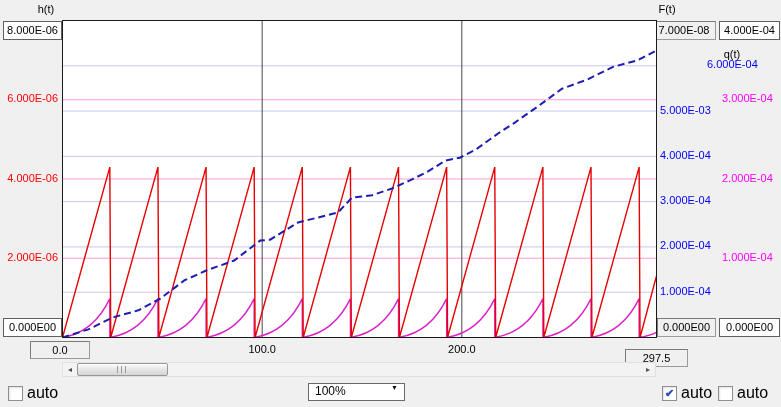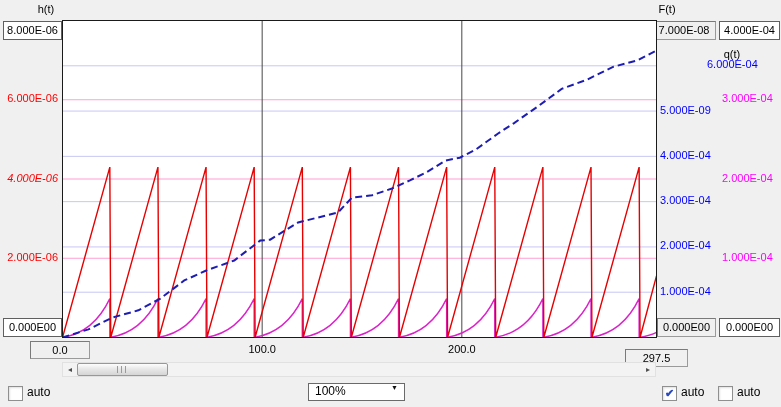--- a/index.html
+++ b/index.html
@@ -18,21 +18,21 @@
           justify-content:center;color:#4d4d4d;font-size:8px;line-height:13px;}
   .sb-thumb{position:absolute;top:0;left:14px;width:91px;height:13px;
             background:linear-gradient(#fdfdfd,#e8e8e8 45%,#d5d5d5);border:1px solid #989898;
             border-radius:2px;box-sizing:border-box;display:flex;align-items:center;justify-content:center;}
   .sb-grip{width:11px;height:7px;
            background:repeating-linear-gradient(90deg,#9a9a9a 0 1px,transparent 1px 4px);}
   .cb{position:absolute;width:13px;height:13px;background:#fff;border:1px solid #8f8f8f;
       box-shadow:inset 1px 1px 2px rgba(0,0,0,.12);display:flex;align-items:center;justify-content:center;}
   .cb .mark{display:none;color:#2b49c0;font-size:11px;font-weight:bold;line-height:11px;margin-top:-1px;}
   .cb.checked .mark{display:block;}
-  .cb-label{position:absolute;font-size:12px;height:15px;line-height:15px;}
+  .cb-label{position:absolute;font-size:16px;height:15px;line-height:15px;}
   .combo{position:absolute;left:308px;top:383px;width:97px;height:18px;background:#fff;
          border:1px solid #6a6a6a;box-sizing:border-box;display:flex;align-items:flex-start;font-size:12px;}
   .combo .val{padding-left:6px;flex:1;}
   .combo .arrow{font-size:7px;color:#111;padding-right:6px;}
 </style>
 </head>
 <body>
 
 <div class="stage">
 
@@ -89,24 +89,24 @@
 
   <div class="cb checked" style="left:662px;top:386px;" id="cb-f">
       <span class="mark">✔</span>
     </div>
   <div class="cb-label" style="left:681px;top:385px;">auto</div>
 
   <div class="cb" style="left:718px;top:386px;" id="cb-q"></div>
   <div class="cb-label" style="left:737px;top:385px;">auto</div>
 
 <div class="ticklabel" style="top: 92.25px; color: rgb(255, 0, 0); left: 0px; width: 58px; text-align: right;">6.000E-06</div>
-    <div class="ticklabel" style="top: 171.5px; color: rgb(255, 0, 0); left: 0px; width: 58px; text-align: right; font-style: italic;">4.000E-06</div>
+    <div class="ticklabel" style="top: 171.5px; color: rgb(255, 0, 0); left: 0px; width: 58px; text-align: right;">4.000E-06</div>
     <div class="ticklabel" style="top: 250.75px; color: rgb(255, 0, 0); left: 0px; width: 58px; text-align: right;">2.000E-06</div>
     <div class="ticklabel" style="top: 58.2857px; color: rgb(0, 0, 255); left: 664px; margin-left: 43px;">6.000E-04</div>
-    <div class="ticklabel" style="top: 103.571px; color: rgb(0, 0, 255); left: 660px;">5.000E-09</div>
+    <div class="ticklabel" style="top: 103.571px; color: rgb(0, 0, 255); left: 660px;">5.000E-03</div>
     <div class="ticklabel" style="top: 148.857px; color: rgb(0, 0, 255); left: 660px;">4.000E-04</div>
     <div class="ticklabel" style="top: 194.143px; color: rgb(0, 0, 255); left: 660px;">3.000E-04</div>
     <div class="ticklabel" style="top: 239.429px; color: rgb(0, 0, 255); left: 660px;">2.000E-04</div>
     <div class="ticklabel" style="top: 284.714px; color: rgb(0, 0, 255); left: 660px;">1.000E-04</div>
     <div class="ticklabel" style="top: 92.25px; color: rgb(255, 0, 255); left: 722px;">3.000E-04</div>
     <div class="ticklabel" style="top: 171.5px; color: rgb(255, 0, 255); left: 722px;">2.000E-04</div>
     <div class="ticklabel" style="top: 250.75px; color: rgb(255, 0, 255); left: 722px;">1.000E-04</div>
     <div class="xtick" style="left: 232.164px;">100.0</div>
     <div class="xtick" style="left: 431.828px;">200.0</div>
   </div>

